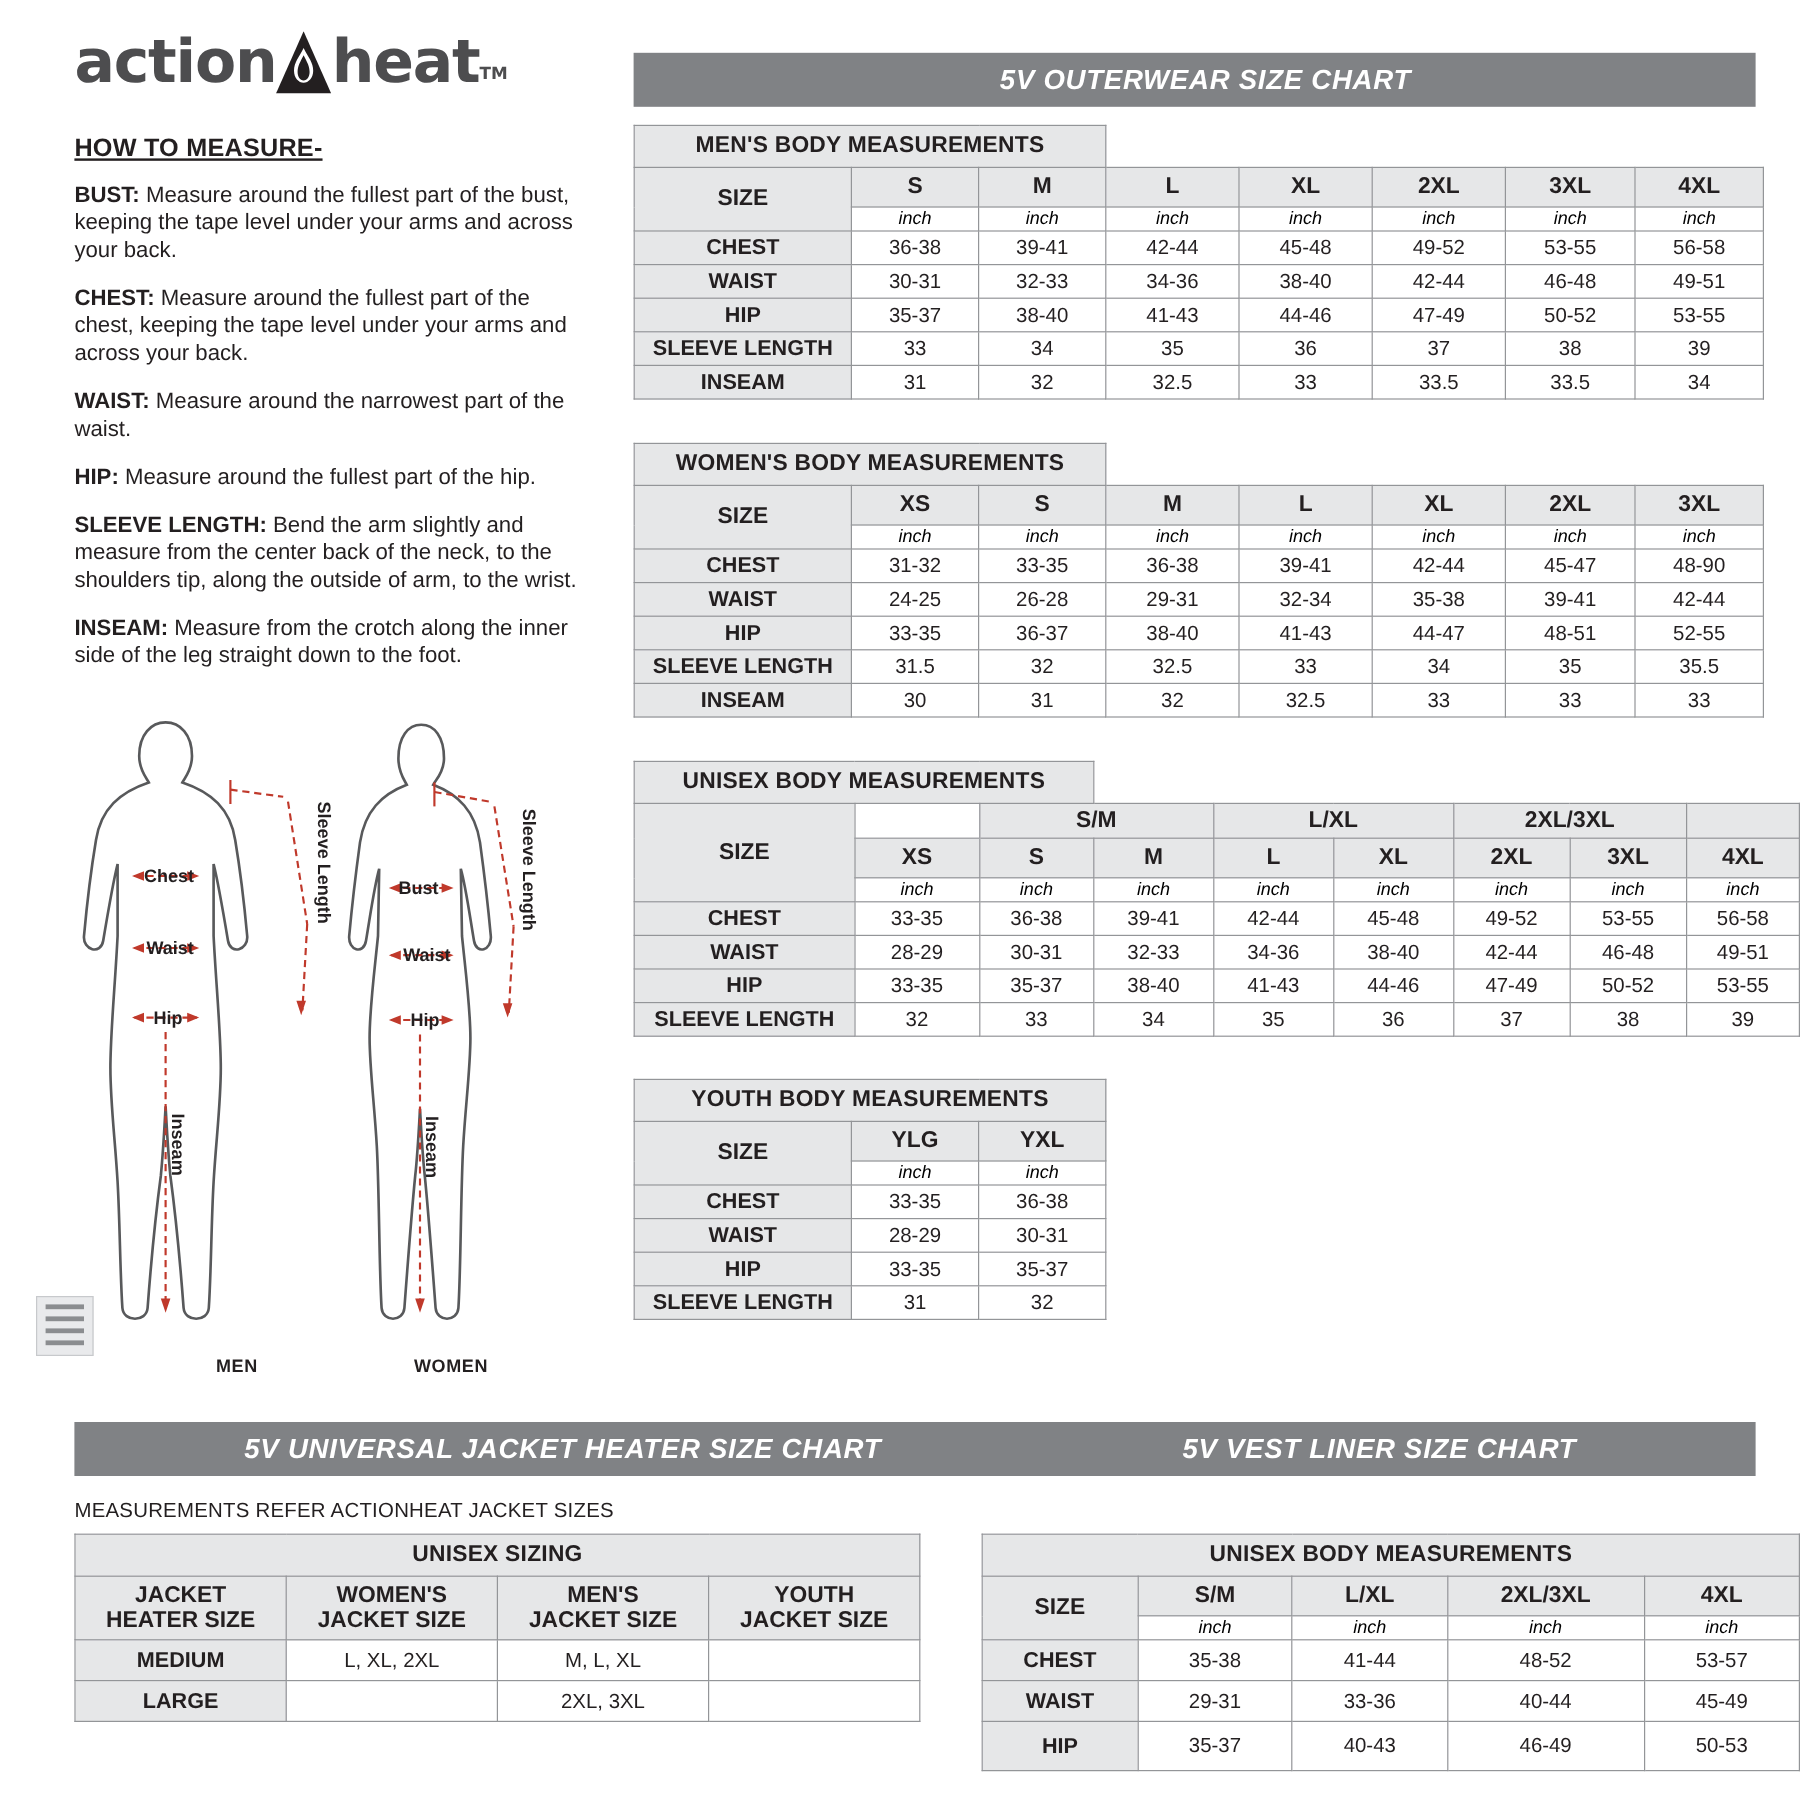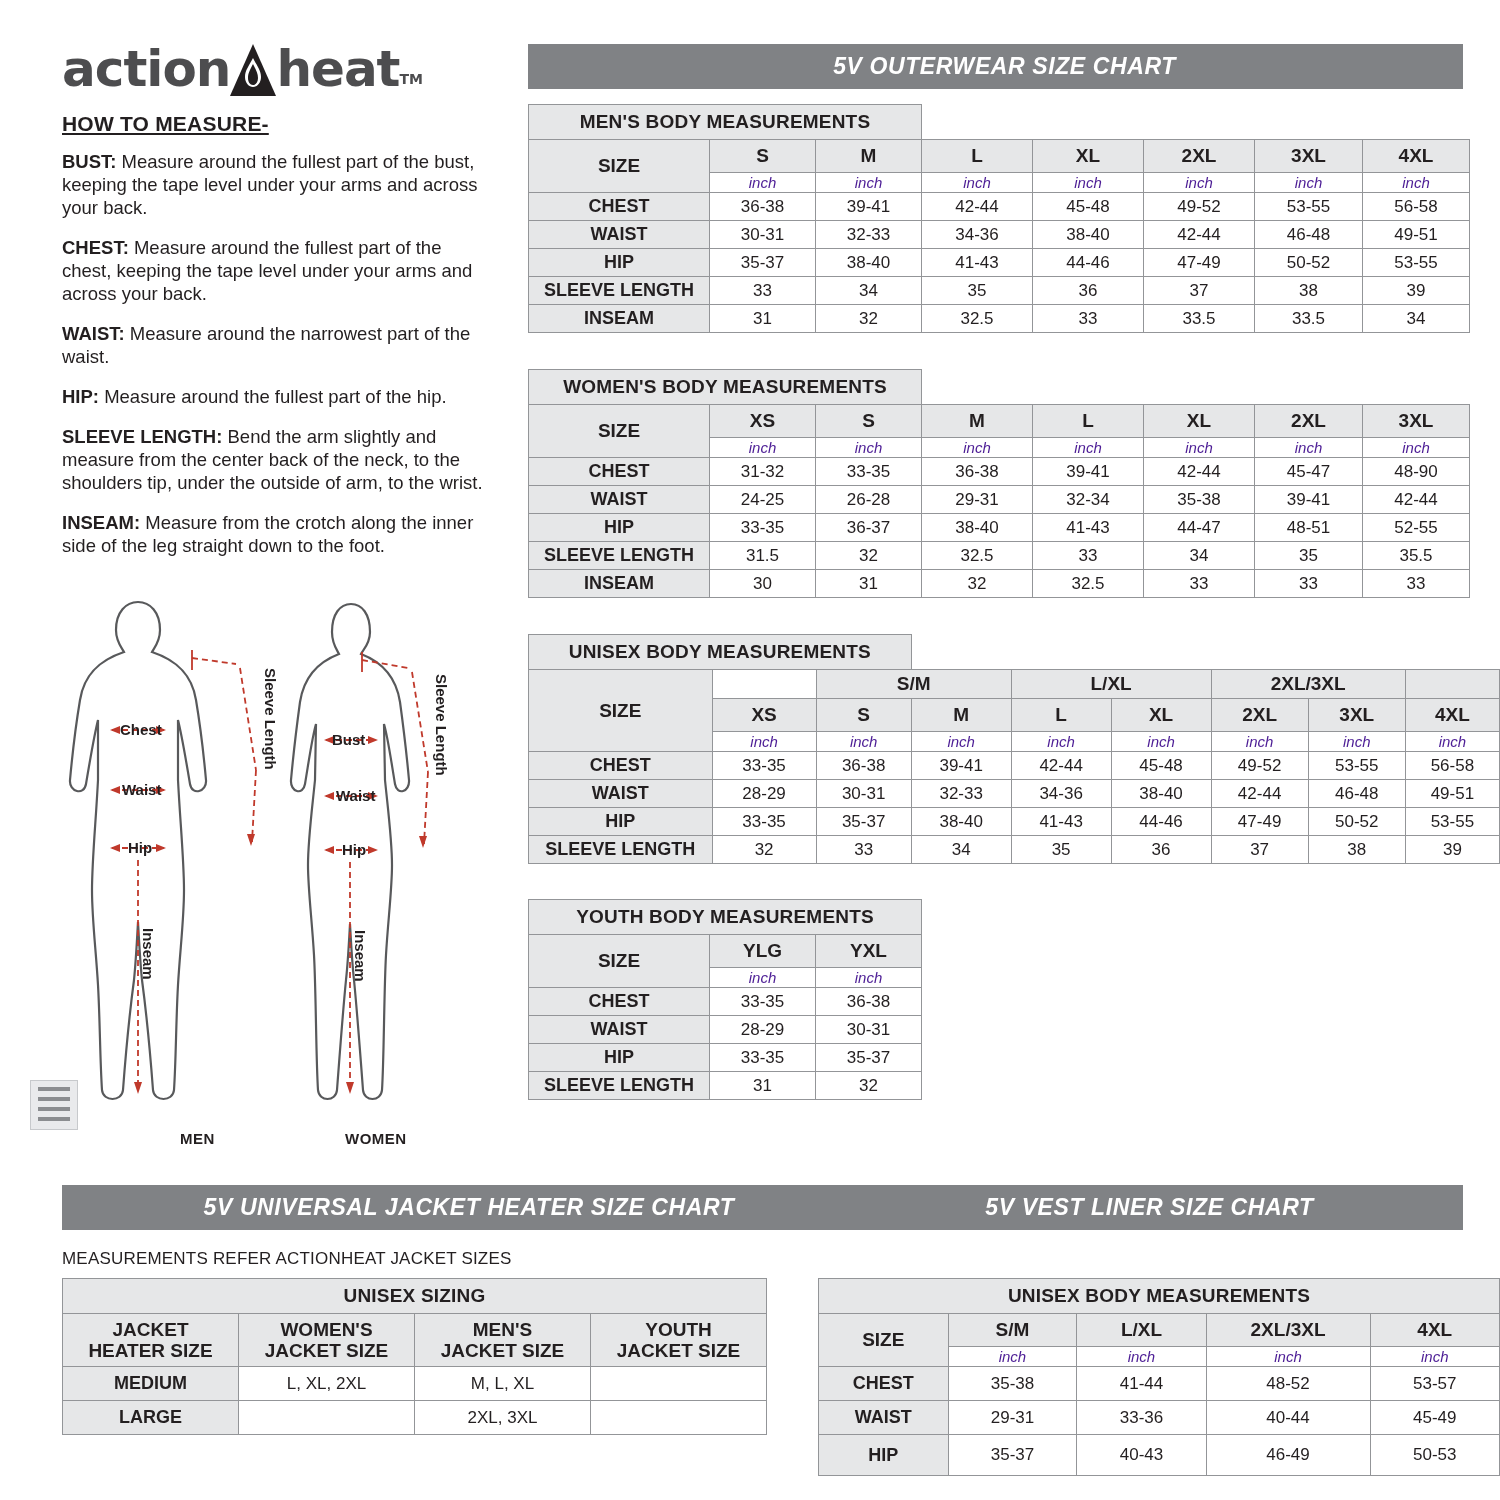--- a/index.html
+++ b/index.html
@@ -7,21 +7,21 @@
     width:1500px;height:1500px;
     background:#ffffff;
     font-family:"Liberation Sans", sans-serif;
     color:#231f20;
     position:relative;
     overflow:hidden;
   }
   .page{position:relative;width:1500px;height:1500px;}
 
   
-  .logo{position:absolute;left:62px;top:40px;width:390px;height:60px;}
+  .logo{position:absolute;left:62px;top:22px;width:390px;height:60px;}
   .logo-text{
     font-family:"DejaVu Sans", sans-serif;
     font-size:50px;font-weight:bold;letter-spacing:-1px;
     color:#4d4d4f;line-height:58px;
   }
   .logo-flame{
     display:inline-block;width:46px;height:52px;position:relative;vertical-align:-10px;
   }
   .logo-flame svg{position:absolute;left:0;top:0;}
   .logo-tm{font-size:14px;font-weight:bold;color:#4d4d4f;vertical-align:2px;letter-spacing:0;}
@@ -65,21 +65,21 @@
   table{border-collapse:collapse;font-size:17px;}
   table td,table th{
     border:1px solid #939598;text-align:center;padding:3px 2px;
     font-weight:normal;color:#231f20;
   }
   .tbl-title td{
     background:#e6e7e8;font-weight:bold;font-size:19px;text-align:center;
     padding:6px 0;letter-spacing:.2px;
   }
   .hdr td{background:#e6e7e8;font-weight:bold;font-size:19px;padding:5px 0;}
-  .unit td{background:#ffffff;font-style:italic;font-size:15px;padding:1px 0;color:#4c1d95;}
+  .unit td{background:#ffffff;font-style:italic;font-size:15px;padding:1px 0;color:#000000;}
   .rowlabel{background:#e6e7e8;font-weight:bold;font-size:18px;text-align:center;}
   .sizecell{background:#e6e7e8;font-weight:bold;font-size:19px;}
   .grp td{background:#e6e7e8;font-weight:bold;font-size:19px;}
 
   
   #outerwear-bar{left:528px;top:44px;width:935px;}
   #tbl-men{position:absolute;left:528px;top:104px;}
   #tbl-women{position:absolute;left:528px;top:369px;}
   #tbl-unisex{position:absolute;left:528px;top:634px;}
   #tbl-youth{position:absolute;left:528px;top:899px;}
@@ -108,21 +108,21 @@
           </svg></span><span>heat</span><span class="logo-tm">TM</span>
     </div>
   </div>
 
   <div class="howto">
     <h2>HOW TO MEASURE-</h2>
     <p><b>BUST:</b><span> Measure around the fullest part of the bust, keeping the tape level under your arms and across your back.</span></p>
     <p><b>CHEST:</b><span> Measure around the fullest part of the chest, keeping the tape level under your arms and across your back.</span></p>
     <p><b>WAIST:</b><span> Measure around the narrowest part of the waist.</span></p>
     <p><b>HIP:</b><span> Measure around the fullest part of the hip.</span></p>
-    <p><b>SLEEVE LENGTH:</b><span> Bend the arm slightly and measure from the center back of the neck, to the shoulders tip, under the outside of arm, to the wrist.</span></p>
+    <p><b>SLEEVE LENGTH:</b><span> Bend the arm slightly and measure from the center back of the neck, to the shoulders tip, along the outside of arm, to the wrist.</span></p>
     <p><b>INSEAM:</b><span> Measure from the crotch along the inner side of the leg straight down to the foot.</span></p>
   </div>
 
   <div class="diagram">
     <svg width="460" height="570" viewBox="0 0 460 570">
 
       <g fill="none" stroke="#58595b" stroke-width="2.2">
         <path d="M120,40 C120,22 110,12 98,12 C86,12 76,22 76,40 C76,52 82,58 84,62
                  C60,70 44,84 40,110 C36,134 32,168 30,190 C29,202 44,206 46,194
                  C50,170 54,146 58,130 L58,190 C56,230 52,270 52,300

